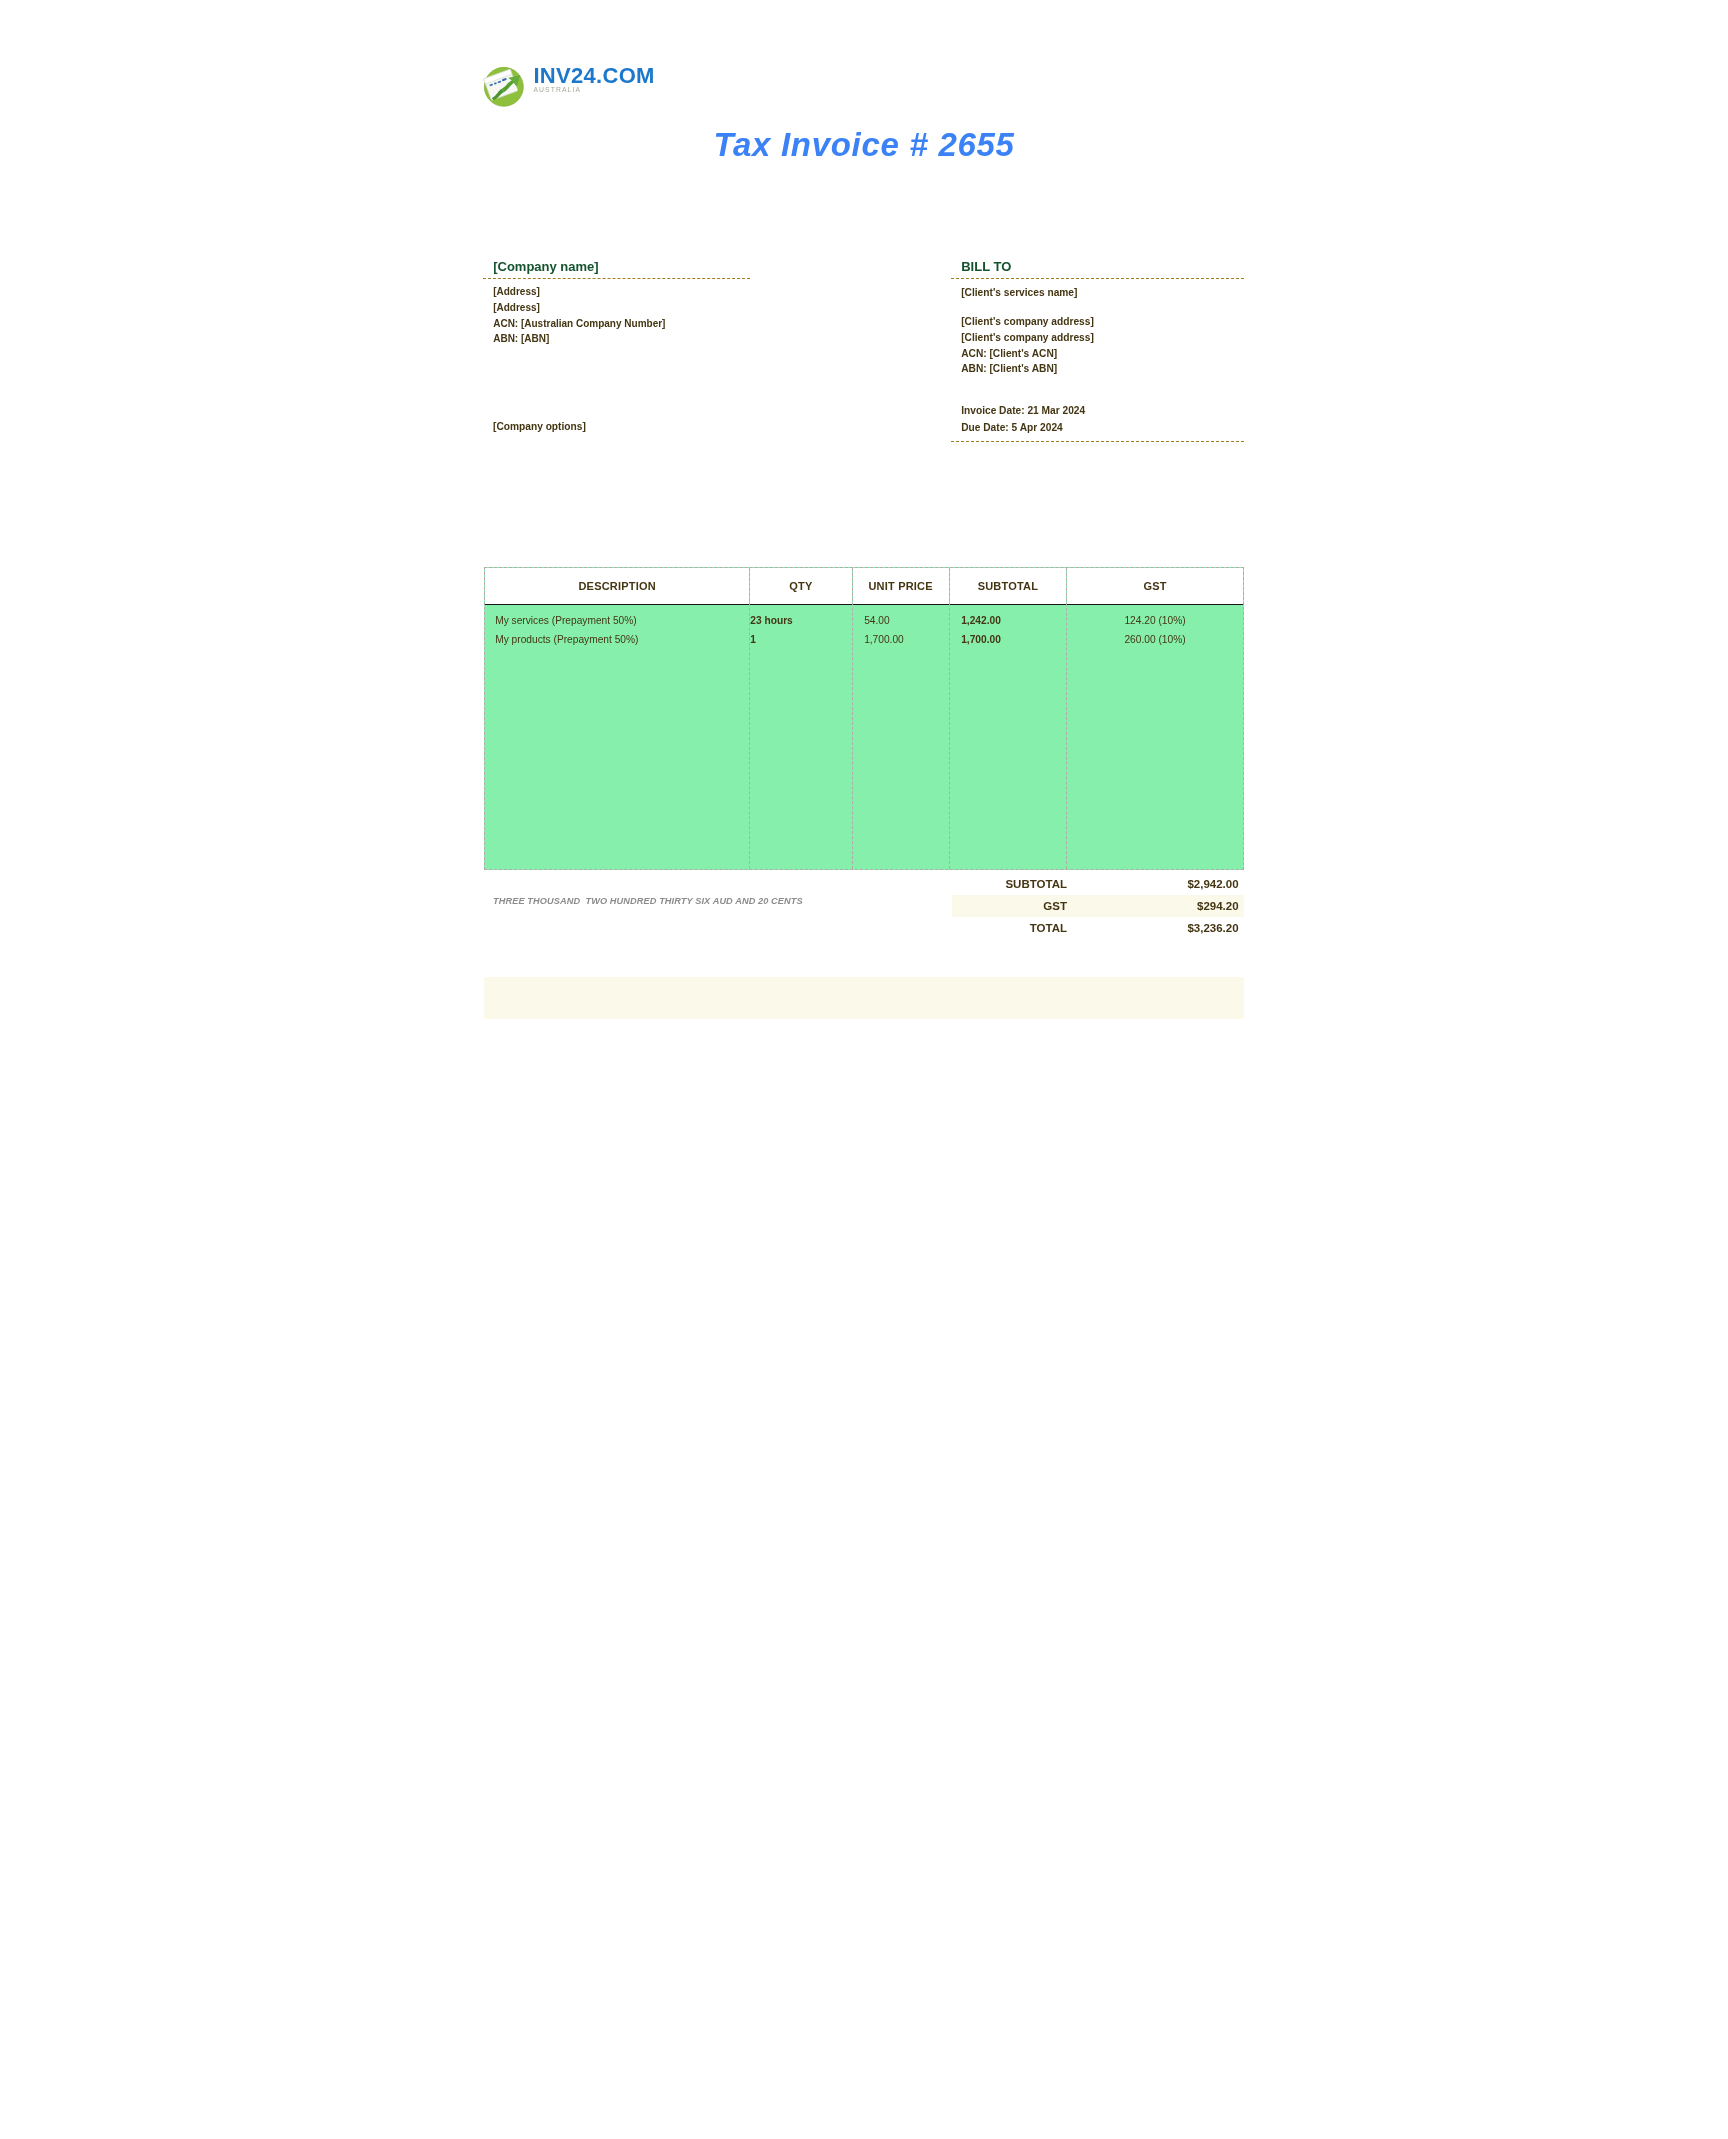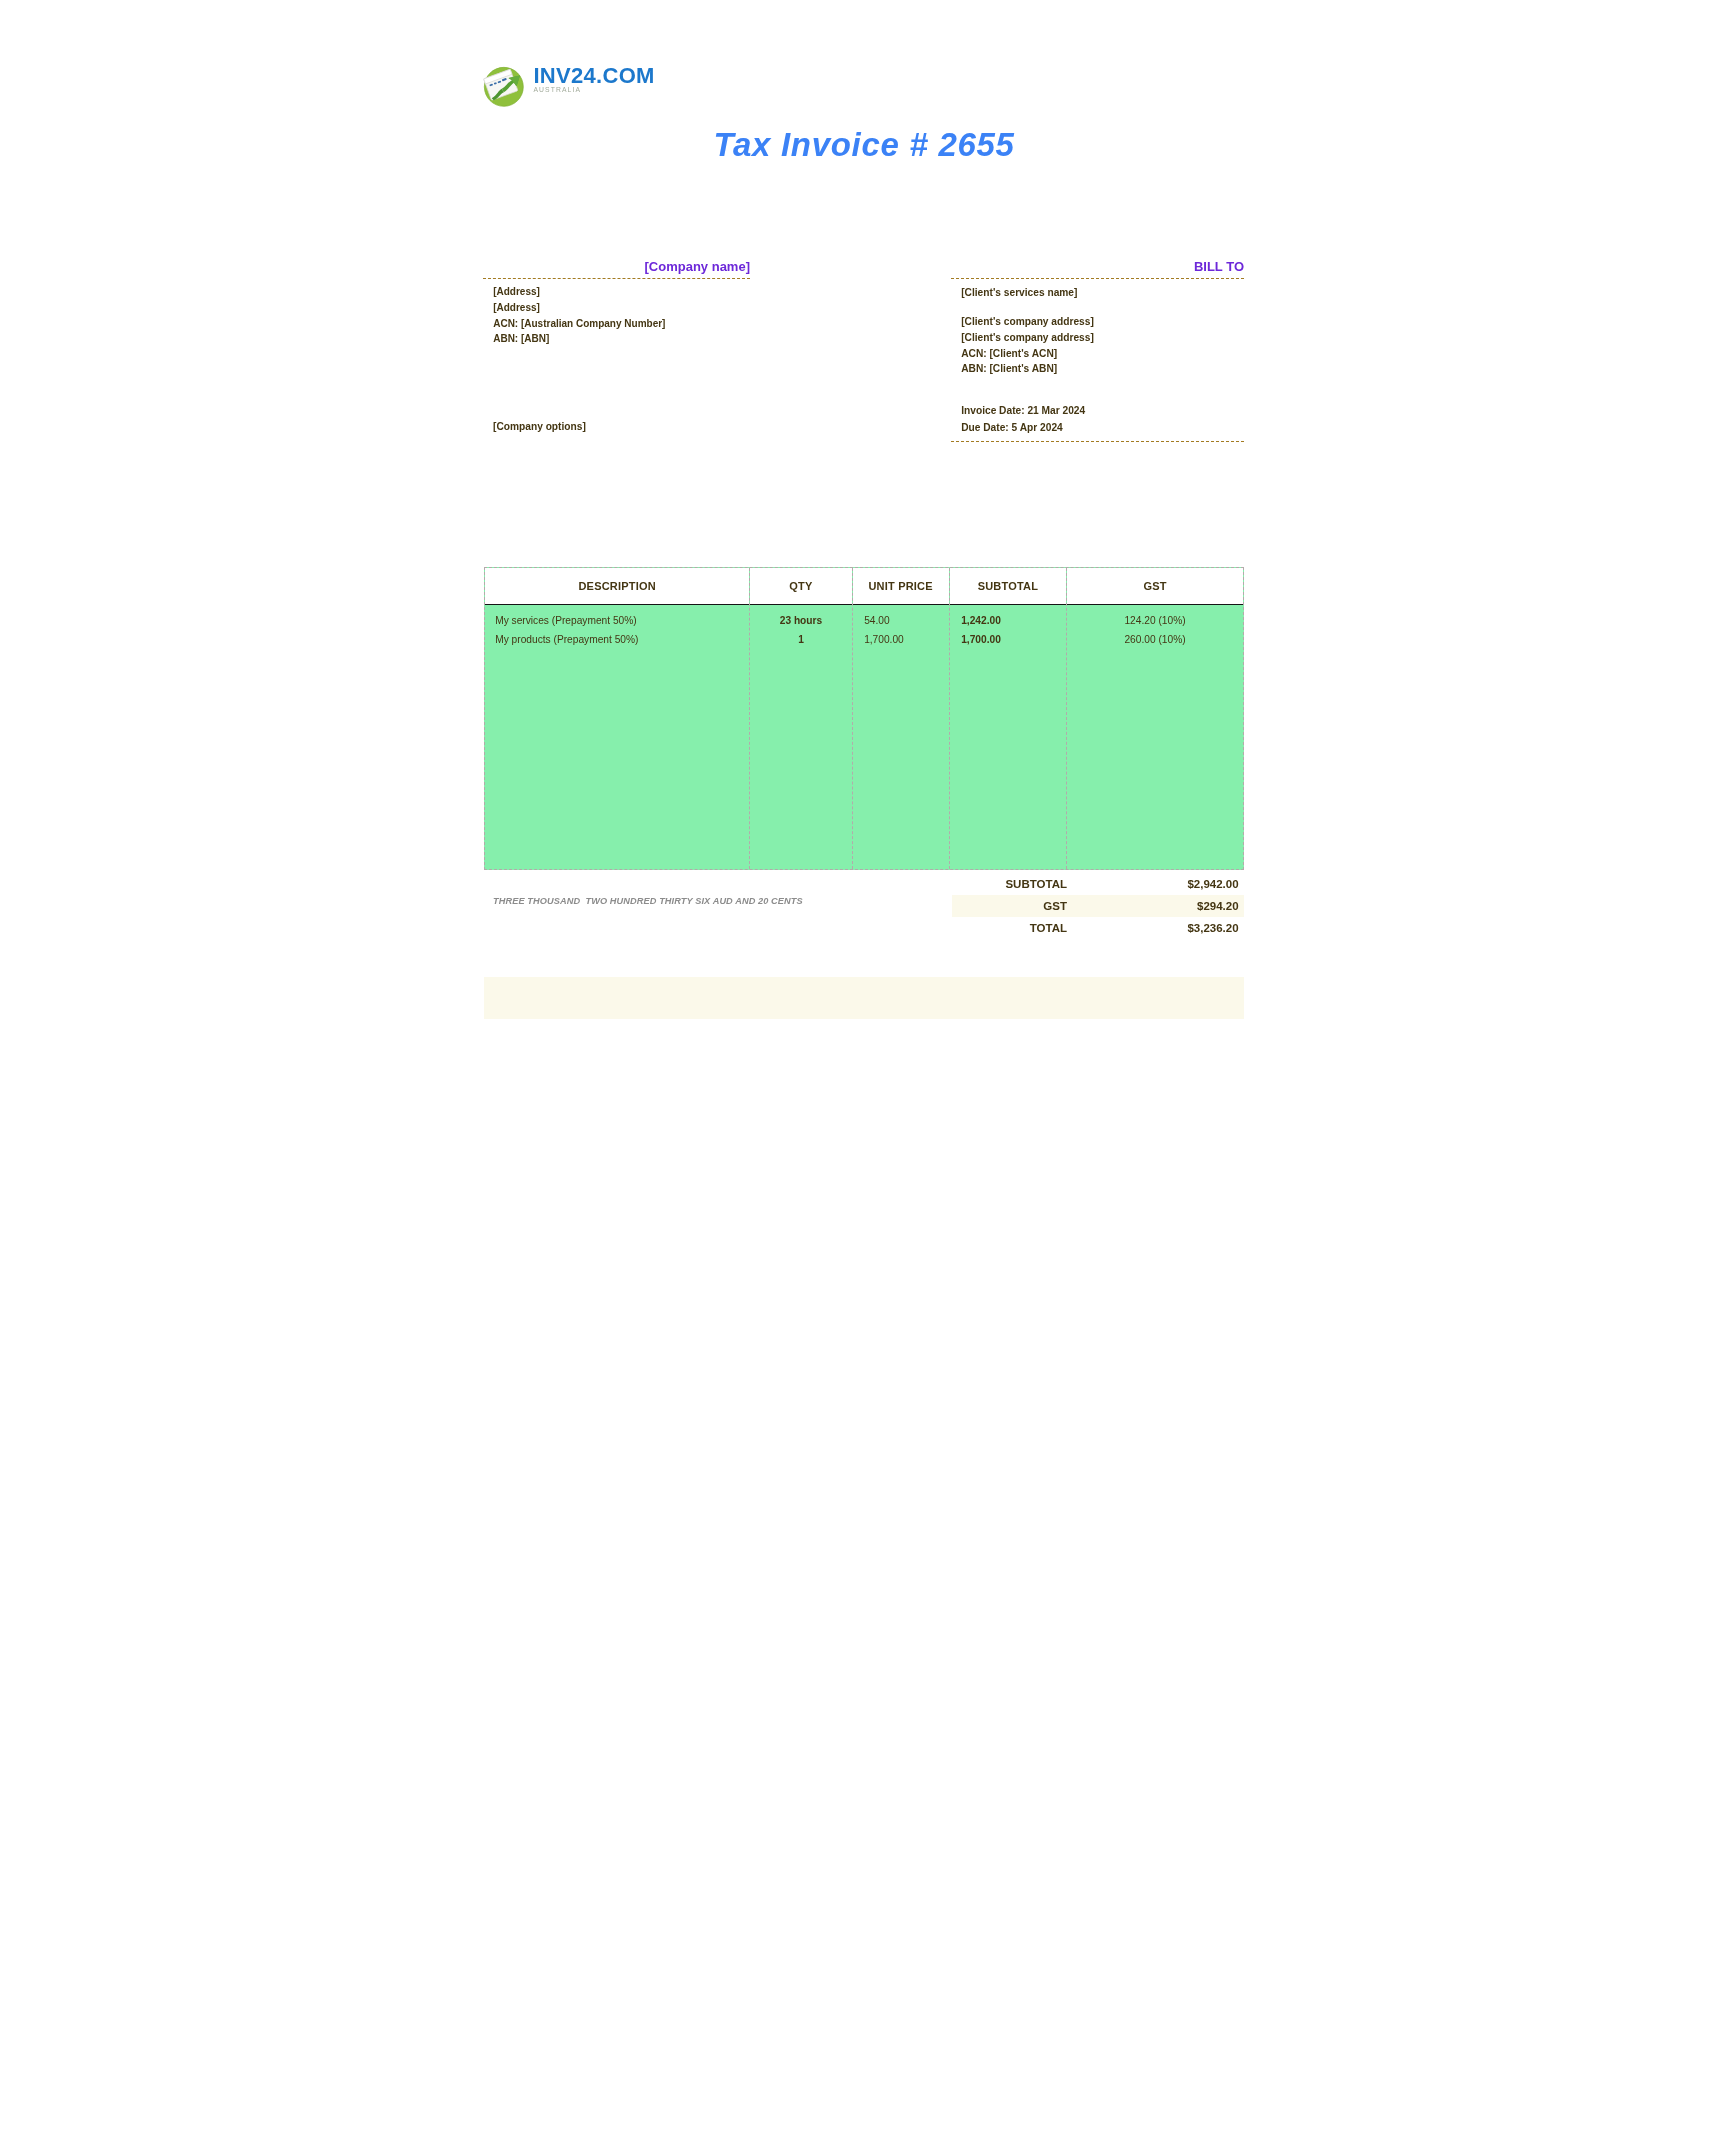--- a/index.html
+++ b/index.html
@@ -14,21 +14,21 @@
   .logo-region{font-size:6.8px;color:#a2ab9b;letter-spacing:1.1px;margin-top:1.4px;}
 
   
   .title{position:absolute;left:0;right:0;top:126px;margin:0;text-align:center;
          font-size:33px;font-weight:bold;font-style:italic;color:#3b82f6;letter-spacing:0.7px;}
 
   
   .seller-block{position:absolute;left:51px;top:259px;width:267px;}
   .bill-block{position:absolute;left:519px;top:259px;width:293px;}
   .block-heading{font-size:13px;font-weight:bold;padding-left:10.2px;padding-bottom:4.1px;
-                 border-bottom:1.4px dashed #a37b22;color:#6d28d9;text-align:right;}
+                 border-bottom:1.4px dashed #a37b22;color:#14532d;}
   .block-lines{padding-left:10.2px;padding-top:5.4px;font-size:10px;font-weight:bold;line-height:15.6px;}
   .bill-name{padding-left:10.2px;padding-top:6.1px;font-size:10.2px;font-weight:bold;line-height:15.6px;}
   .bill-lines{padding-left:10.2px;padding-top:13.6px;font-size:10.2px;font-weight:bold;line-height:15.6px;}
 
   
   .dates-block{position:absolute;left:519px;top:402px;width:293px;padding-bottom:5.4px;
                border-bottom:1.4px dashed #a37b22;}
   .dates-block div{padding-left:10.2px;font-size:10.2px;font-weight:bold;line-height:17px;}
   .payment-options{position:absolute;left:61px;top:421px;font-size:10.2px;font-weight:bold;}
 
@@ -41,21 +41,21 @@
   .col-qty{width:13.5%;}
   .col-unit_price{width:12.8%;}
   .col-subtotal{width:15.5%;}
   .col-gst{width:23.2%;}
   .t-head{height:37px;background:#ffffff;border-bottom:1.4px solid #151515;
           display:flex;align-items:center;justify-content:center;
           font-size:11px;font-weight:bold;letter-spacing:0.2px;box-sizing:border-box;}
   .t-body{padding-top:6.1px;}
   .cell{font-size:10.2px;line-height:19px;white-space:nowrap;overflow:hidden;}
   .col-description .cell{text-align:left;padding-left:10.2px;}
-  .col-qty .cell{text-align:center;font-weight:bold;}
+  .col-qty .cell{font-weight:bold;}
   .col-unit_price .cell{text-align:left;padding-left:11.5px;}
   .col-subtotal .cell{text-align:left;padding-left:11.5px;font-weight:bold;}
   .col-gst .cell{text-align:center;}
 
   
   .totals{position:absolute;left:520px;top:873px;width:292px;}
   .totals-row{display:flex;align-items:center;height:22px;}
   .totals-row.highlight{background:#fbf9ea;}
   .totals-label{width:115px;text-align:right;font-size:11.5px;font-weight:bold;}
   .totals-value{flex:1;text-align:right;padding-right:5.4px;font-size:11.5px;font-weight:bold;}

